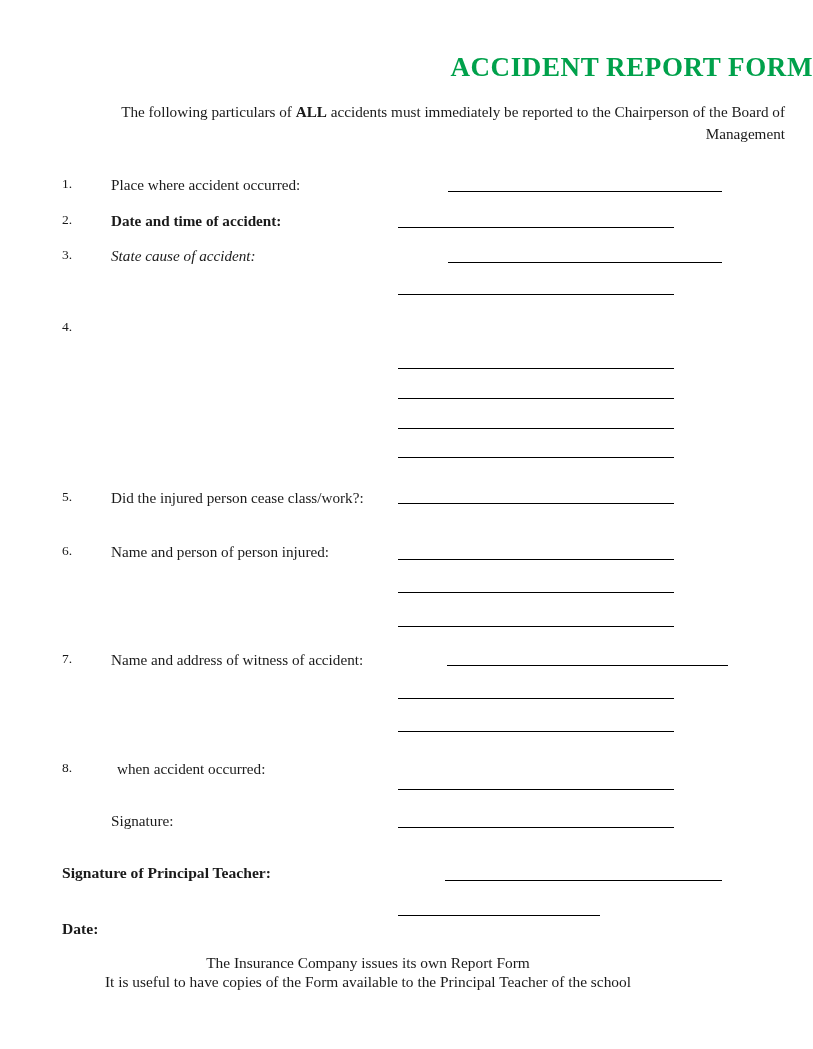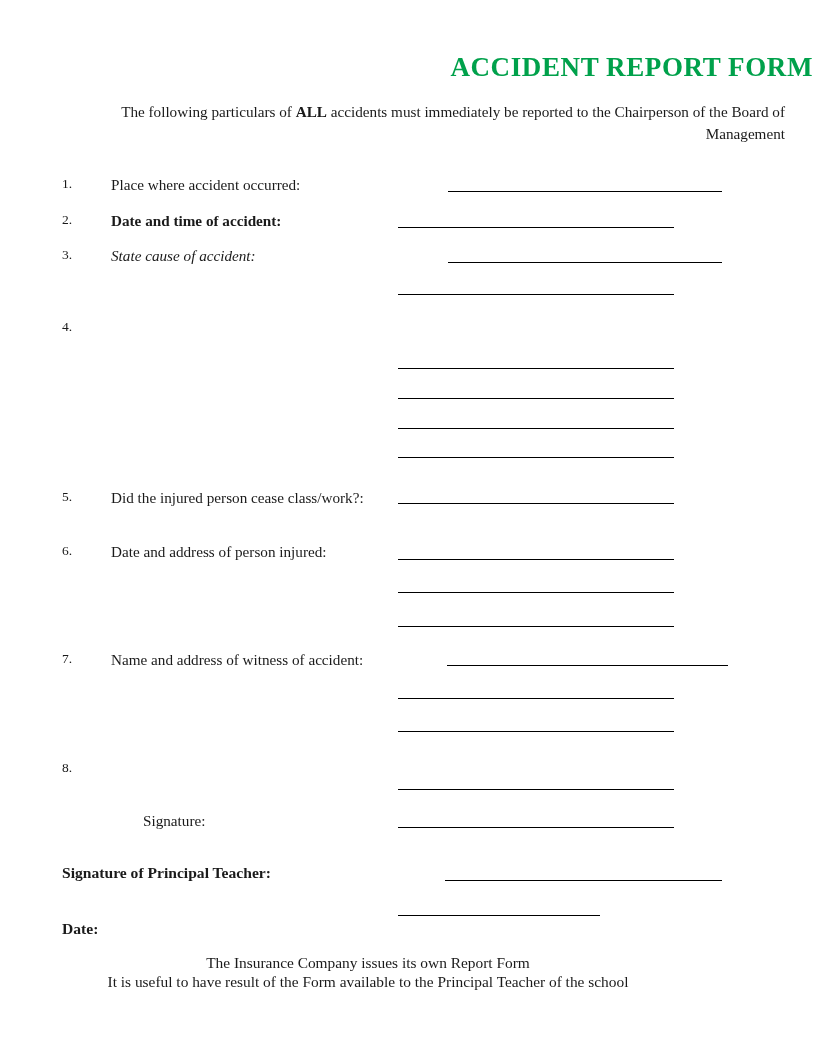--- a/index.html
+++ b/index.html
@@ -114,42 +114,42 @@
   <div class="rule" style="left:398px; top:368px; width:276px;"></div>
   <div class="rule" style="left:398px; top:398px; width:276px;"></div>
   <div class="rule" style="left:398px; top:428px; width:276px;"></div>
   <div class="rule" style="left:398px; top:457px; width:276px;"></div>
 
   <div class="item-num" style="left:62px; top:489px;">5.</div>
   <div class="item-label" style="top:488px;">Did the injured person cease class/work?:</div>
   <div class="rule" style="left:398px; top:503px; width:276px;"></div>
 
   <div class="item-num" style="left:62px; top:543px;">6.</div>
-  <div class="item-label" style="top:542px;">Date and address of person injured:</div>
+  <div class="item-label" style="top:542px;">Name and person of person injured:</div>
   <div class="rule" style="left:398px; top:559px; width:276px;"></div>
   <div class="rule" style="left:398px; top:592px; width:276px;"></div>
   <div class="rule" style="left:398px; top:626px; width:276px;"></div>
 
   <div class="item-num" style="left:62px; top:651px;">7.</div>
   <div class="item-label" style="top:650px;">Name and address of witness of accident:</div>
   <div class="rule" style="left:447px; top:665px; width:281px;"></div>
   <div class="rule" style="left:398px; top:698px; width:276px;"></div>
   <div class="rule" style="left:398px; top:731px; width:276px;"></div>
 
   <div class="item-num" style="left:62px; top:760px;">8.</div>
-  <div class="item-label indent2" style="top:759px;"></div>
+  <div class="item-label indent2" style="top:759px;"><span class="l2">when accident occurred:</span></div>
   <div class="rule" style="left:398px; top:789px; width:276px;"></div>
 
-  <div class="item-label" style="top:811px;margin-left:32px;">Signature:</div>
+  <div class="item-label" style="top:811px;">Signature:</div>
   <div class="rule" style="left:398px; top:827px; width:276px;"></div>
 
   <div class="sig-label" style="left:62px; top:864px;">Signature of Principal Teacher:</div>
   <div class="rule" style="left:445px; top:880px; width:277px;"></div>
 
   <div class="sig-label" style="left:62px; top:920px;">Date:</div>
   <div class="rule" style="left:398px; top:915px; width:202px;"></div>
 
   <div class="footer">
     <span>The Insurance Company issues its own Report Form</span>
-    <span>It is useful to have result of the Form available to the Principal Teacher of the school</span>
+    <span>It is useful to have copies of the Form available to the Principal Teacher of the school</span>
   </div>
 
 </div>
 
 </body></html>

